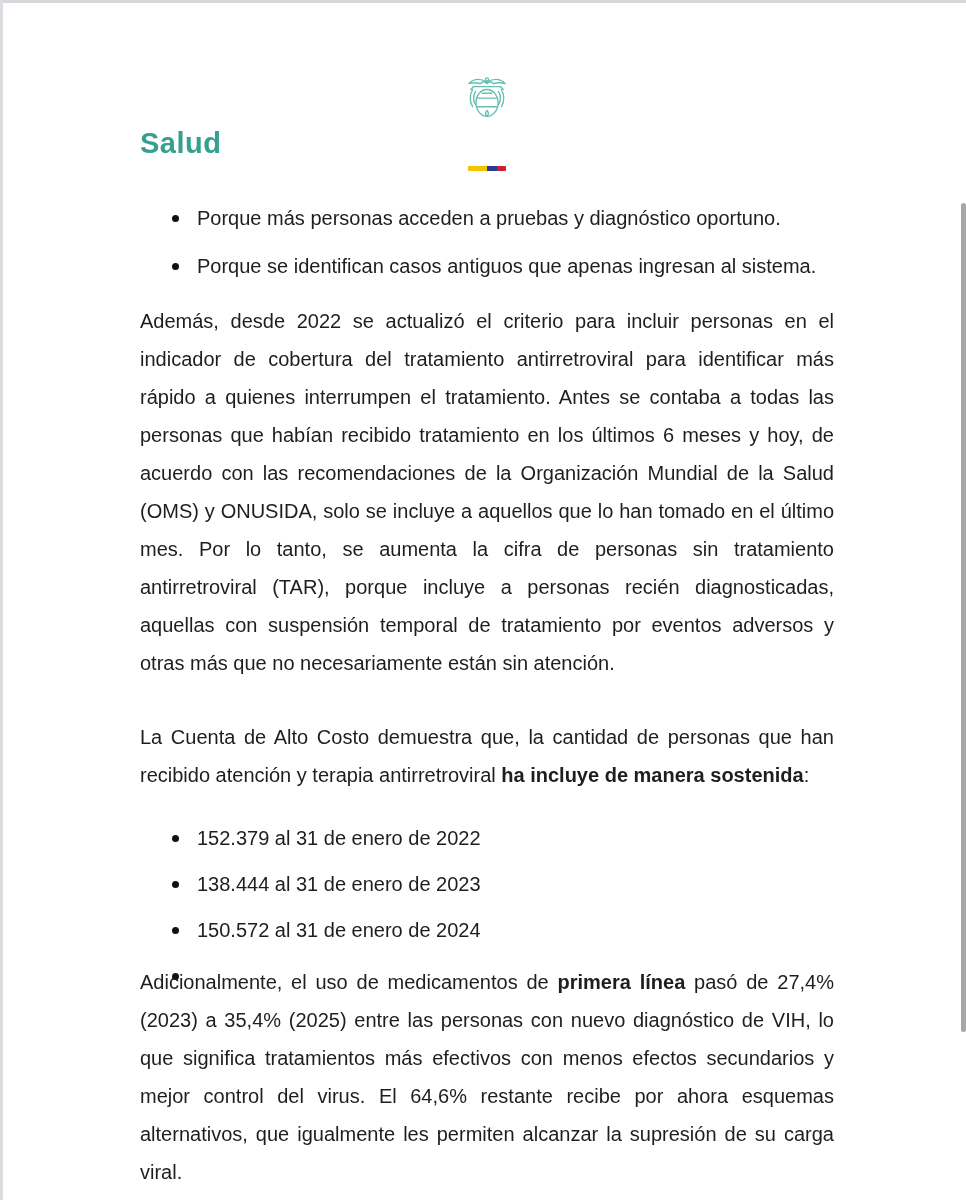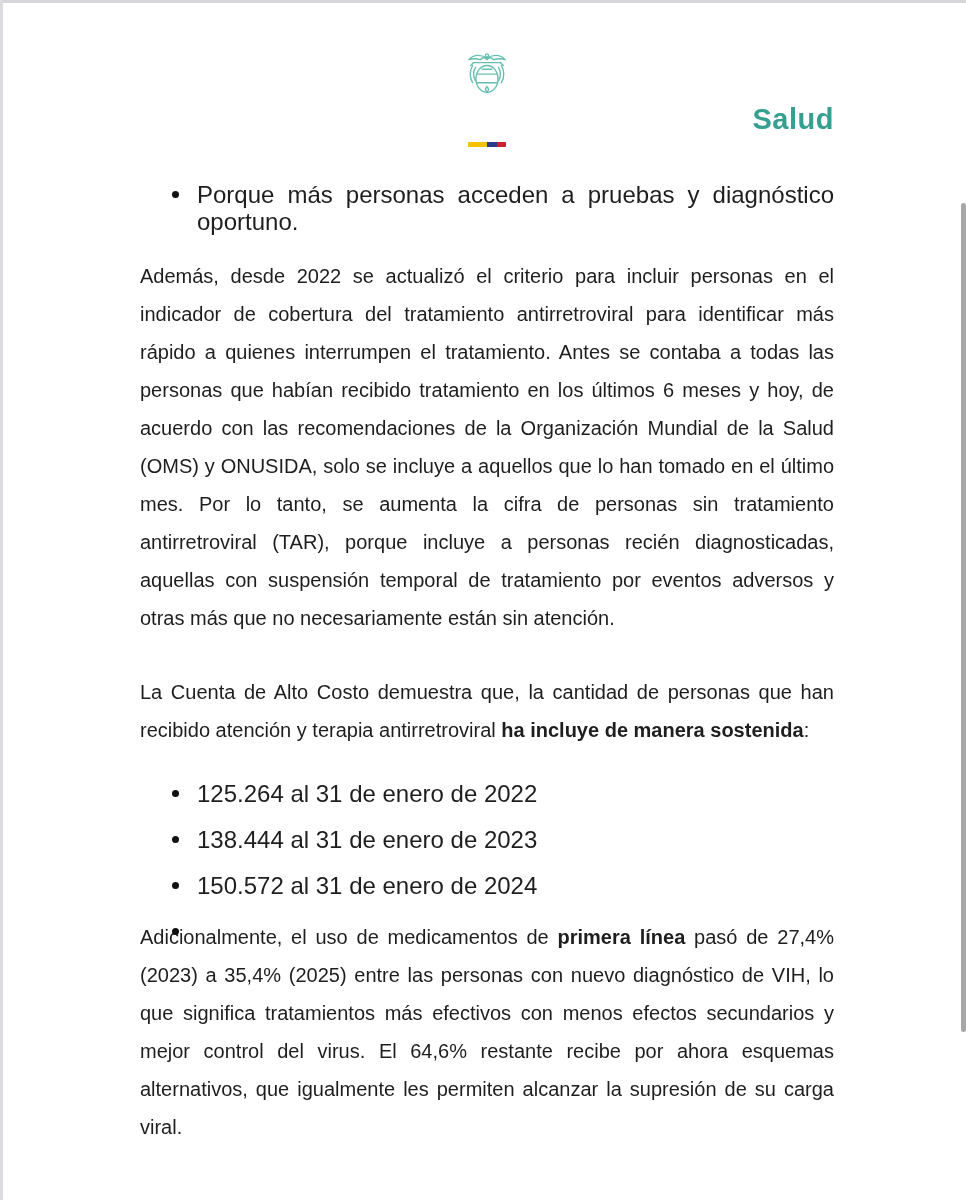--- a/index.html
+++ b/index.html
@@ -8,41 +8,41 @@
     font-family:"Liberation Sans", sans-serif;color:#1e1e1e;overflow:hidden;
   }
   .edge-top{position:absolute;top:0;left:0;width:966px;height:3px;background:#d7d7db;}
   .edge-left{position:absolute;top:0;left:0;width:3px;height:1200px;background:#dcdce0;}
   .scroll-thumb{
     position:absolute;right:0;top:203px;width:5px;height:829px;
     background:#a7a7a7;border-radius:3px;
   }
   .content{width:694px;margin-left:140px;}
   
-  .logo-block{padding-top:51px;text-align:right;}
+  .logo-block{padding-top:75px;text-align:left;}
   .emblem{display:block;margin:0 auto;}
   .wordmark{
     margin-top:2px;color:#35a08f;font-size:29px;font-weight:700;
     letter-spacing:0.5px;line-height:32px;
   }
   .flagbar{width:38px;height:5px;margin:7px auto 0;display:flex;border-radius:1px;overflow:hidden;}
   .flag-yellow{width:50%;background:#f3c300;}
   .flag-blue{width:25%;background:#2b3a8c;}
   .flag-red{width:25%;background:#cb2030;}
   
   .para{
     font-size:20px;line-height:38px;margin:0;text-align:justify;
   }
   .p-criterio{margin-top:22px;}
   .p-cac{margin-top:36px;}
   .p-adicional{margin-top:8px;}
   strong{font-weight:700;}
   ul.doc-list{list-style:none;margin:0;padding:0;}
   ul.doc-list li{
-    position:relative;padding-left:57px;font-size:24px;line-height:27px;
+    position:relative;padding-left:57px;font-size:20px;line-height:27px;
   }
   ul.doc-list .dot{
     position:absolute;left:32px;top:10px;width:7px;height:7px;border-radius:50%;
     background:#111;
   }
   ul.reasons{margin-top:34px;}
   ul.reasons li{margin-bottom:21px;text-align:justify;}
   ul.reasons li:last-child{margin-bottom:0;}
   ul.counts{margin-top:31px;}
   ul.counts li{margin-bottom:19px;}
@@ -77,30 +77,34 @@
       <span class="flag-blue"></span>
       <span class="flag-red"></span>
     </div>
   </header>
 
   <ul class="doc-list reasons">
     <li>
       <span class="dot"></span>
       <span>Porque más personas acceden a pruebas y diagnóstico oportuno.</span>
     </li>
+    <li>
+      <span class="dot"></span>
+      <span>Porque se identifican casos antiguos que apenas ingresan al sistema.</span>
+    </li>
   </ul>
 
   <p class="para p-criterio">Además, desde 2022 se actualizó el criterio para incluir personas en el indicador de cobertura del tratamiento antirretroviral para identificar más rápido a quienes interrumpen el tratamiento. Antes se contaba a todas las personas que habían recibido tratamiento en los últimos 6 meses y hoy, de acuerdo con las recomendaciones de la Organización Mundial de la Salud (OMS) y ONUSIDA, solo se incluye a aquellos que lo han tomado en el último mes. Por lo tanto, se aumenta la cifra de personas sin tratamiento antirretroviral (TAR), porque incluye a personas recién diagnosticadas, aquellas con suspensión temporal de tratamiento por eventos adversos y otras más que no necesariamente están sin atención.</p>
 
   <p class="para p-cac"><span>La Cuenta de Alto Costo demuestra que, la cantidad de personas que han recibido atención y terapia antirretroviral </span><strong>ha incluye de manera sostenida</strong><span>:</span></p>
 
   <ul class="doc-list counts">
     <li>
       <span class="dot"></span>
-      <span>125.264 al 31 de enero de 2022</span>
+      <span>152.379 al 31 de enero de 2022</span>
     </li>
     <li>
       <span class="dot"></span>
       <span>138.444 al 31 de enero de 2023</span>
     </li>
     <li>
       <span class="dot"></span>
       <span>150.572 al 31 de enero de 2024</span>
     </li>
     <li>

